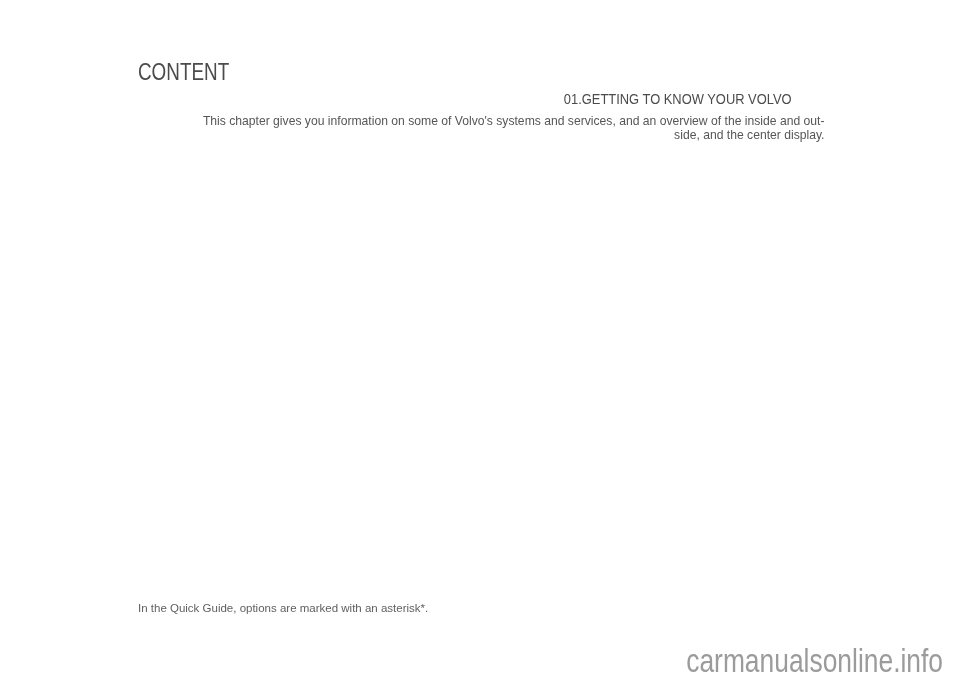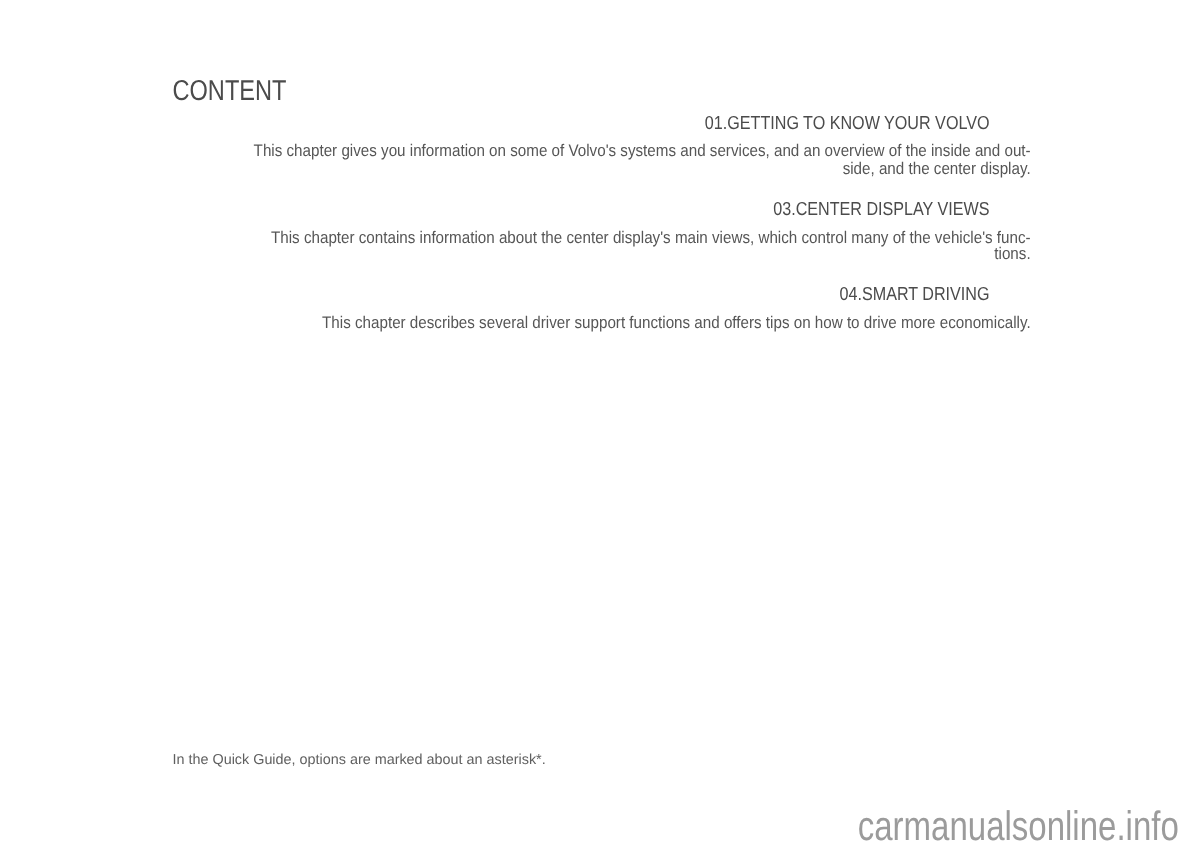--- a/index.html
+++ b/index.html
@@ -94,35 +94,22 @@
 
     <div class="toc-section">
       <div class="section-heading">
         <span class="section-number">01.</span><span>GETTING TO KNOW YOUR VOLVO</span>
       </div>
       <p class="section-desc">This chapter gives you information on some of Volvo's systems and services, and an overview of the inside and out-
 side, and the center display.</p>
     </div>
 
 
-    <div class="toc-section">
-      <div class="section-heading">
-        <span class="section-number">03.</span><span>CENTER DISPLAY VIEWS</span>
-      </div>
-      <p class="section-desc">This chapter contains information about the center display's main views, which control many of the vehicle's func-
-tions.</p>
-    </div>
 
-    <div class="toc-section">
-      <div class="section-heading">
-        <span class="section-number">04.</span><span>SMART DRIVING</span>
-      </div>
-      <p class="section-desc">This chapter describes several driver support functions and offers tips on how to drive more economically.</p>
-    </div>
 
 
 
   </div>
 
-  <div class="footnote">In the Quick Guide, options are marked about an asterisk*.</div>
+  <div class="footnote">In the Quick Guide, options are marked with an asterisk*.</div>
 
   <div class="watermark">carmanualsonline.info</div>
 </div>
 
 </body></html>

